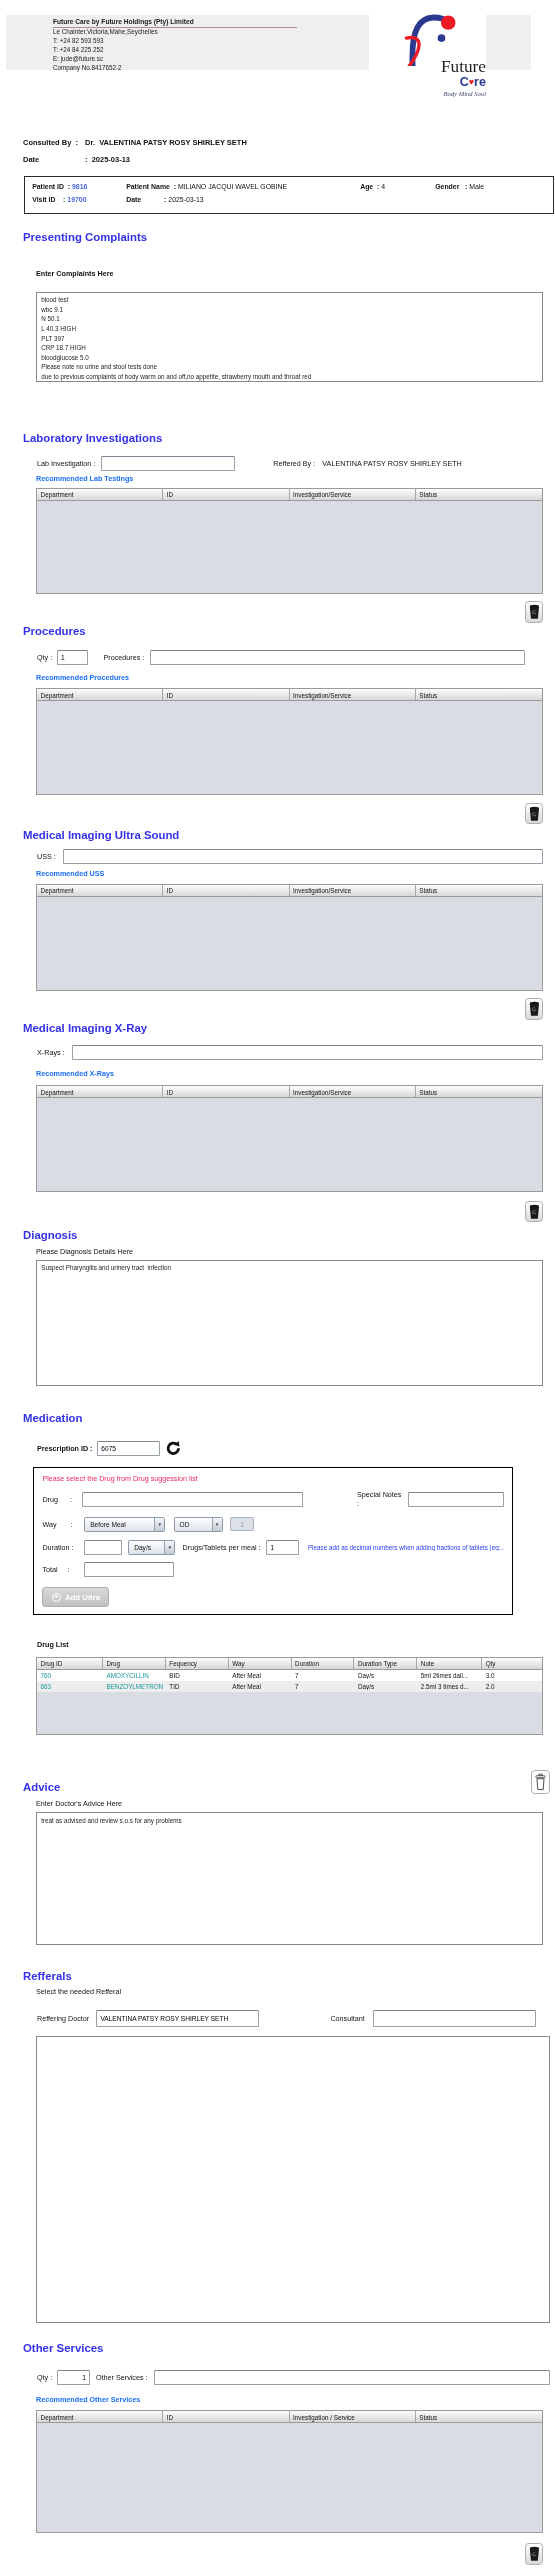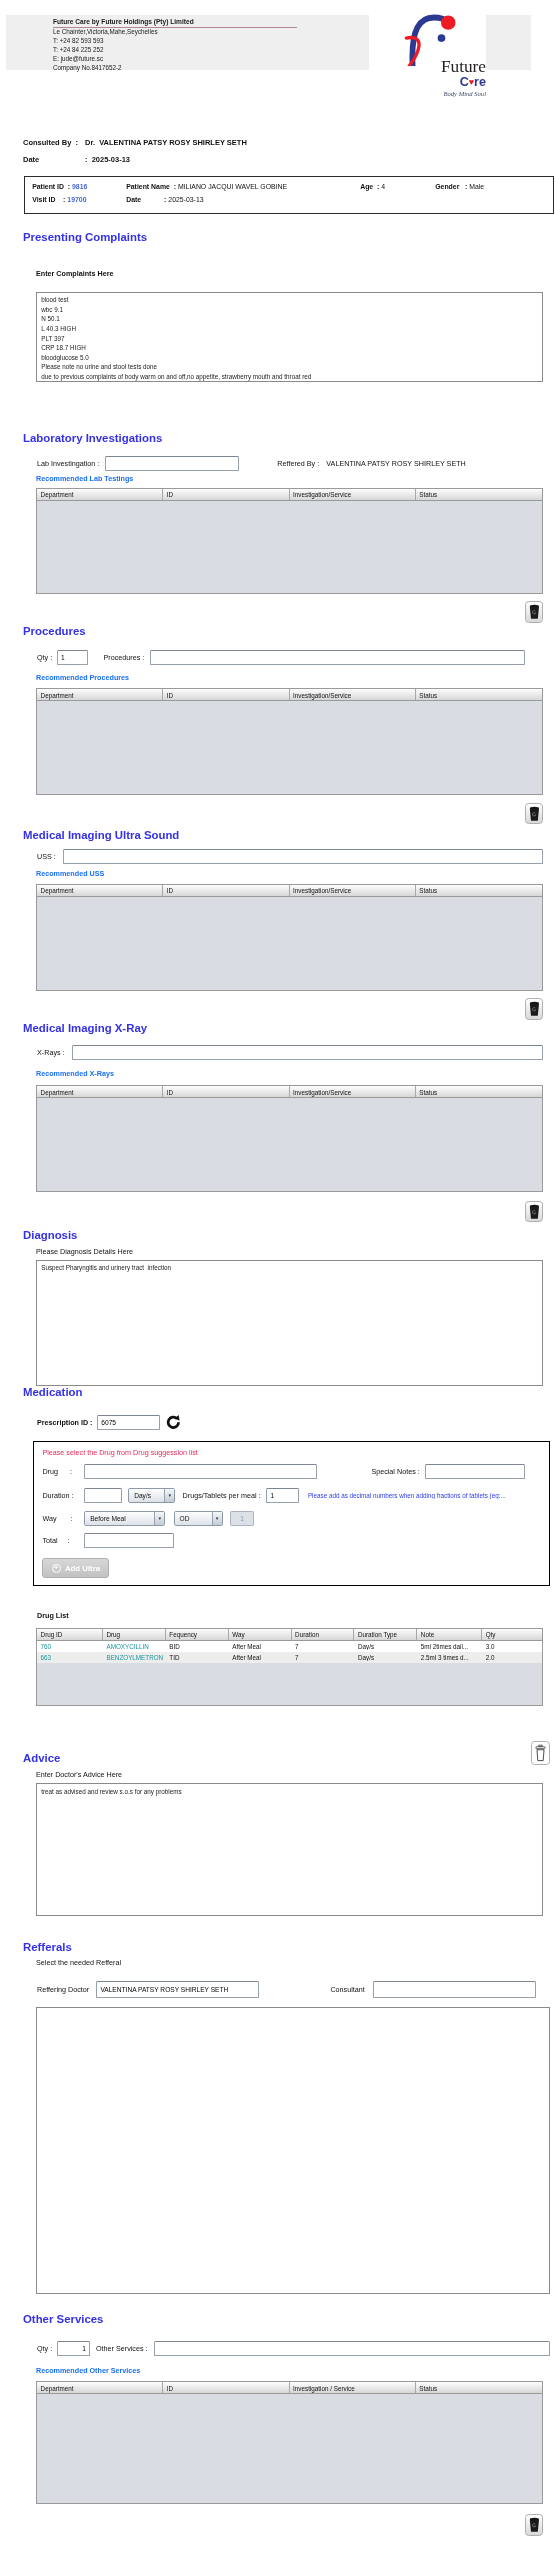--- a/index.html
+++ b/index.html
@@ -63,21 +63,21 @@
                background:linear-gradient(#ffffff,#d8d8d8); display:flex; align-items:center;
                justify-content:center; cursor:pointer; }
   .trash-btn.outline { background:#fff; }
 
   .sel { display:inline-flex; align-items:center; height:15px; border:0.6px solid #8e99a8; border-radius:1.8px;
          background:linear-gradient(#fefefe,#dde2e8); font-size:6.6px; cursor:pointer; }
   .sel .txt { padding:0 4.8px; white-space:nowrap; }
   .sel .arr { width:10.2px; align-self:stretch; border-left:0.6px solid #97a1af; display:flex; align-items:center;
               justify-content:center; font-size:4.2px; color:#24324a; background:linear-gradient(#f6f8fa,#c3cbd5); }
 
-  .presc-form { margin:9.6px 0 0 33px; width:517px; border:1.2px solid #000; padding:6px 8.4px 7.2px 8.4px; }
+  .presc-form { margin:9.6px 0 0 33px; width:480px; border:1.2px solid #000; padding:6px 8.4px 7.2px 8.4px; }
   .alert-red { color:#e42a5a; font-size:7.2px; line-height:9.6px; }
   .f-lbl { display:inline-block; width:42px; white-space:pre; font-size:7.2px; }
   .note-blue { color:#2b3cf0; font-size:6.3px; margin-left:8.4px; white-space:nowrap; overflow:hidden; flex:1; }
   .dis-inp { height:14.3px; width:24px; background:#dce1e8; border:0.6px solid #aab3bf; color:#8a97a8;
              text-align:center; font-size:6.6px; border-radius:1.2px; }
   .add-btn { margin-top:9.6px; width:67px; height:20.3px; border:0.6px solid #aeaeae; border-radius:3px;
              background:linear-gradient(#d8d8d8,#c1c1c1); color:#fff; font-weight:bold; font-size:7.8px;
              display:flex; align-items:center; justify-content:center; gap:4.2px; cursor:default; }
   .plus-circ { width:9px; height:9px; border:1.2px solid #fff; border-radius:50%; display:flex;
                align-items:center; justify-content:center; font-size:6.6px; line-height:1; }
@@ -149,21 +149,21 @@
 N 50.1
 L 40.3 HIGH
 PLT 397
 CRP 18.7 HIGH
 bloodglucose 5.0
 Please note no urine and stool tests done
 due to previous complaints of body warm on and off,no appetite, strawberry mouth and throat red</div>
 
   <div class="section-title" style="margin-top:50px;">Laboratory  Investigations</div>
   <div class="form-row" style="margin:10.8px 0 0 37px;">
-    <span>Lab Investingation :</span>
+    <span>Lab Investigation :</span>
     <input class="inp" style="width: 134px; margin-left: 6px;">
     <span style="margin-left:38px;">Reffered By :</span>
     <span style="margin-left:7.2px;">VALENTINA PATSY ROSY SHIRLEY SETH</span>
   </div>
   <div class="link-label" style="margin-top:3.6px;">Recommended Lab Testings</div>
   <div class="thead" style="margin-top:4.8px;">
     <div class="th c4">Department</div>
     <div class="th c4">ID</div>
     <div class="th c4">Investigation/Service</div>
     <div class="th c4">Status</div>
@@ -247,63 +247,63 @@
         <path d="M1.5 5 L18.5 5 L16.3 27 L3.7 27 Z" fill="#1b1b1b"></path>
         <path d="M12.6 15 a3 3 0 1 1 -1.2 -2.4" stroke="#9a9a9a" stroke-width="1.2" fill="none"></path>
       </svg>
     </div>
   </div>
 
   <div class="section-title" style="margin-top:7.2px;">Diagnosis</div>
   <div class="sub-label" style="margin-top:4.8px;">Please Diagnosis Details Here</div>
   <div class="text-box" style="margin-top:3.6px; height:126px;">Suspect Pharyngitis and urinery tract  infection</div>
 
-  <div class="section-title" style="">Medication</div>
+  <div class="section-title" style="margin-top:26px;">Medication</div>
   <div class="form-row" style="margin:15.5px 0 0 37px;">
     <span style="font-weight:bold;">Prescription ID :</span>
     <input class="inp" style="width: 63px; margin-left: 4.8px;" value="6075">
     <span style="margin-left:4.8px; display:inline-flex;">
       <svg width="16.7" height="16.7" viewBox="0 0 24 24">
         <path d="M19.5 12 a7.5 7.5 0 1 1 -2.4 -5.5" fill="none" stroke="#111" stroke-width="4"></path>
         <polygon points="19.5,1.5 21,9.5 13.5,7" fill="#111"></polygon>
       </svg>
     </span>
   </div>
 
   <div class="presc-form">
     <div class="alert-red">Please select the Drug from Drug suggession list</div>
     <div class="form-row" style="margin-top:7.2px;">
       <span class="f-lbl">Drug      :</span>
       <input class="inp" style="width: 233px;">
       <span style="margin-left:54px;">Special Notes   :</span>
       <input class="inp" style="width: 100px; margin-left: 4.8px;">
-    </div>
-    <div class="form-row" style="margin-top:8.4px;">
-      <span class="f-lbl">Duration :</span>
-      <input class="inp" style="width: 38px;">
-      <div class="sel" style="width:47px; margin-left:6px;">
-        <span class="txt" style="flex:1;">Day/s</span>
-        <span class="arr">▼</span>
-      </div>
-      <span style="margin-left:7.2px;">Drugs/Tablets per meal :</span>
-      <input class="inp" style="width: 33px; margin-left: 6px;" value="1">
-      <span class="note-blue">Please add as decimal numbers when adding fractions of tablets (eg:...</span>
     </div>
     <div class="form-row" style="margin-top:8.4px;">
       <span class="f-lbl">Way       :</span>
       <div class="sel" style="width:81px;">
         <span class="txt" style="flex:1;">Before Meal</span>
         <span class="arr">▼</span>
       </div>
       <div class="sel" style="width:49px; margin-left:8.4px;">
         <span class="txt" style="flex:1;">OD</span>
         <span class="arr">▼</span>
       </div>
       <input class="dis-inp" style="margin-left: 7.2px;" disabled="" value="1">
     </div>
+    <div class="form-row" style="margin-top:8.4px;">
+      <span class="f-lbl">Duration :</span>
+      <input class="inp" style="width: 38px;">
+      <div class="sel" style="width:47px; margin-left:6px;">
+        <span class="txt" style="flex:1;">Day/s</span>
+        <span class="arr">▼</span>
+      </div>
+      <span style="margin-left:7.2px;">Drugs/Tablets per meal :</span>
+      <input class="inp" style="width: 33px; margin-left: 6px;" value="1">
+      <span class="note-blue">Please add as decimal numbers when adding fractions of tablets (eg:...</span>
+    </div>
     <div class="form-row" style="margin-top:7.2px;">
       <span class="f-lbl">Total     :</span>
       <input class="inp" style="width: 90px;">
     </div>
     <div class="add-btn">
       <span class="plus-circ">+</span>
       <span>Add Ultra</span>
     </div>
   </div>
 

